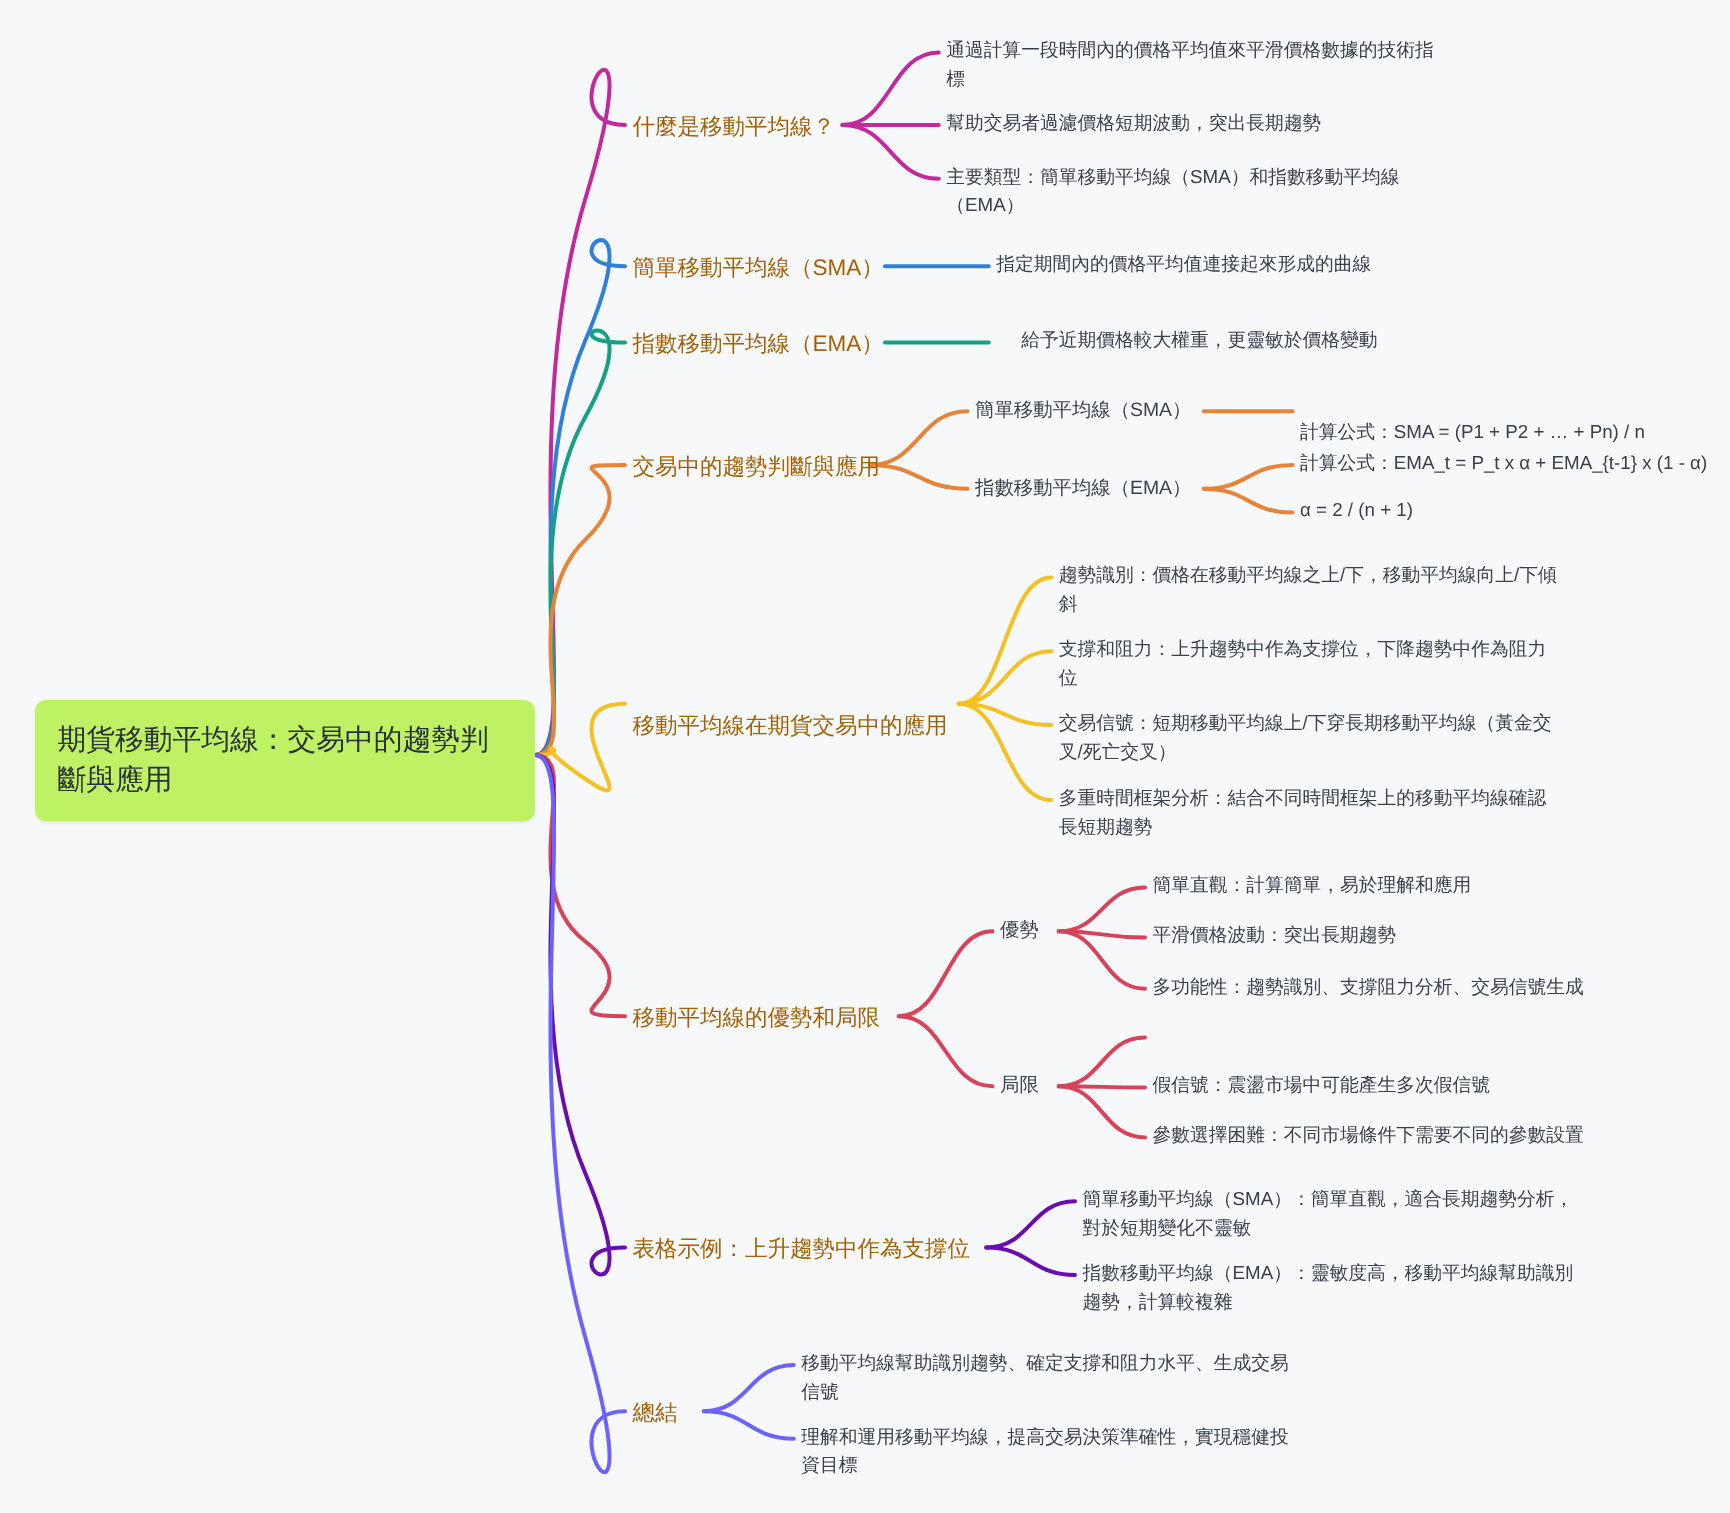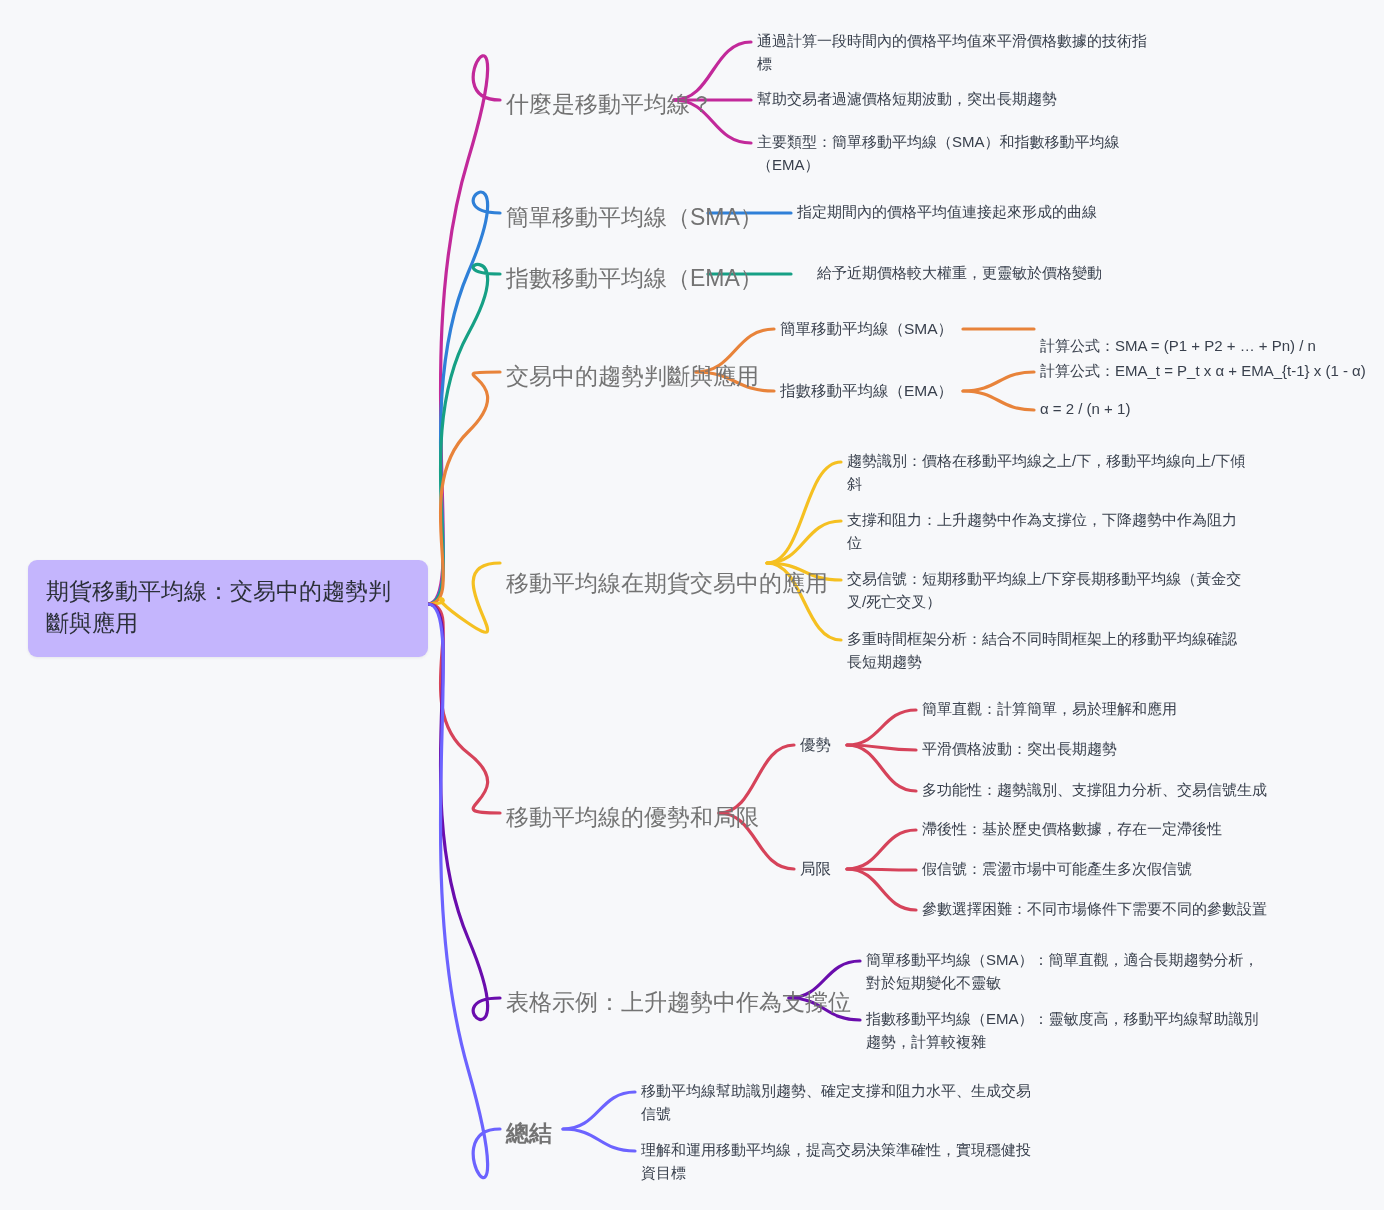--- a/index.html
+++ b/index.html
@@ -31,32 +31,32 @@
     width: 1384px;
     height: 1210px;
   }
   .node {
     position: absolute;
     box-sizing: border-box;
     white-space: pre-wrap;
     color: #2e3440;
   }
   .node.root {
-    background: #c4b5fd;
+    background: #bef264;
     border-radius: 9px;
     padding: 16px 18px 18px 18px;
     font-size: 23px;
     line-height: 1.38;
     color: #2b2f38;
     box-shadow: 0 1px 3px rgba(15,20,40,0.07);
   }
   .node.topic {
-    font-size: 23px;
+    font-size: 18px;
     line-height: 1.45;
-    color: #737373;
+    color: #a16207;
   }
   .node.sub {
     font-size: 15.5px;
     line-height: 1.5;
     color: #39404d;
   }
   .node.leaf {
     font-size: 15px;
     line-height: 1.5;
     color: #39404d;
@@ -122,23 +122,22 @@
       <div class="node leaf" style="left: 847px; top: 450px; width: 400px;">趨勢識別：價格在移動平均線之上/下，移動平均線向上/下傾斜</div>
       <div class="node leaf" style="left: 847px; top: 509px; width: 400px;">支撐和阻力：上升趨勢中作為支撐位，下降趨勢中作為阻力位</div>
       <div class="node leaf" style="left: 847px; top: 568px; width: 400px;">交易信號：短期移動平均線上/下穿長期移動平均線（黃金交叉/死亡交叉）</div>
       <div class="node leaf" style="left: 847px; top: 628px; width: 400px;">多重時間框架分析：結合不同時間框架上的移動平均線確認長短期趨勢</div>
       <div class="node topic" style="left: 506px; top: 801px;">移動平均線的優勢和局限</div>
       <div class="node sub" style="left: 800px; top: 733px; width: 60px;">優勢</div>
       <div class="node leaf" style="left: 922px; top: 698px; width: 400px;">簡單直觀：計算簡單，易於理解和應用</div>
       <div class="node leaf" style="left: 922px; top: 738px; width: 400px;">平滑價格波動：突出長期趨勢</div>
       <div class="node leaf" style="left: 922px; top: 779px; width: 400px;">多功能性：趨勢識別、支撐阻力分析、交易信號生成</div>
       <div class="node sub" style="left: 800px; top: 857px; width: 60px;">局限</div>
-      <div class="node leaf" style="left: 922px; top: 818px; width: 400px;">滯後性：基於歷史價格數據，存在一定滯後性</div>
       <div class="node leaf" style="left: 922px; top: 858px; width: 400px;">假信號：震盪市場中可能產生多次假信號</div>
       <div class="node leaf" style="left: 922px; top: 898px; width: 400px;">參數選擇困難：不同市場條件下需要不同的參數設置</div>
       <div class="node topic" style="left: 506px; top: 986px;">表格示例：上升趨勢中作為支撐位</div>
       <div class="node leaf" style="left: 866px; top: 949px; width: 400px;">簡單移動平均線（SMA）：簡單直觀，適合長期趨勢分析，對於短期變化不靈敏</div>
       <div class="node leaf" style="left: 866px; top: 1008px; width: 400px;">指數移動平均線（EMA）：靈敏度高，移動平均線幫助識別趨勢，計算較複雜</div>
-      <div class="node topic" style="left: 506px; top: 1117px; font-weight: bold;">總結</div>
+      <div class="node topic" style="left: 506px; top: 1117px;">總結</div>
       <div class="node leaf" style="left: 641px; top: 1080px; width: 400px;">移動平均線幫助識別趨勢、確定支撐和阻力水平、生成交易信號</div>
       <div class="node leaf" style="left: 641px; top: 1139px; width: 400px;">理解和運用移動平均線，提高交易決策準確性，實現穩健投資目標</div>
     </div>
 </div>
 
 </body></html>

